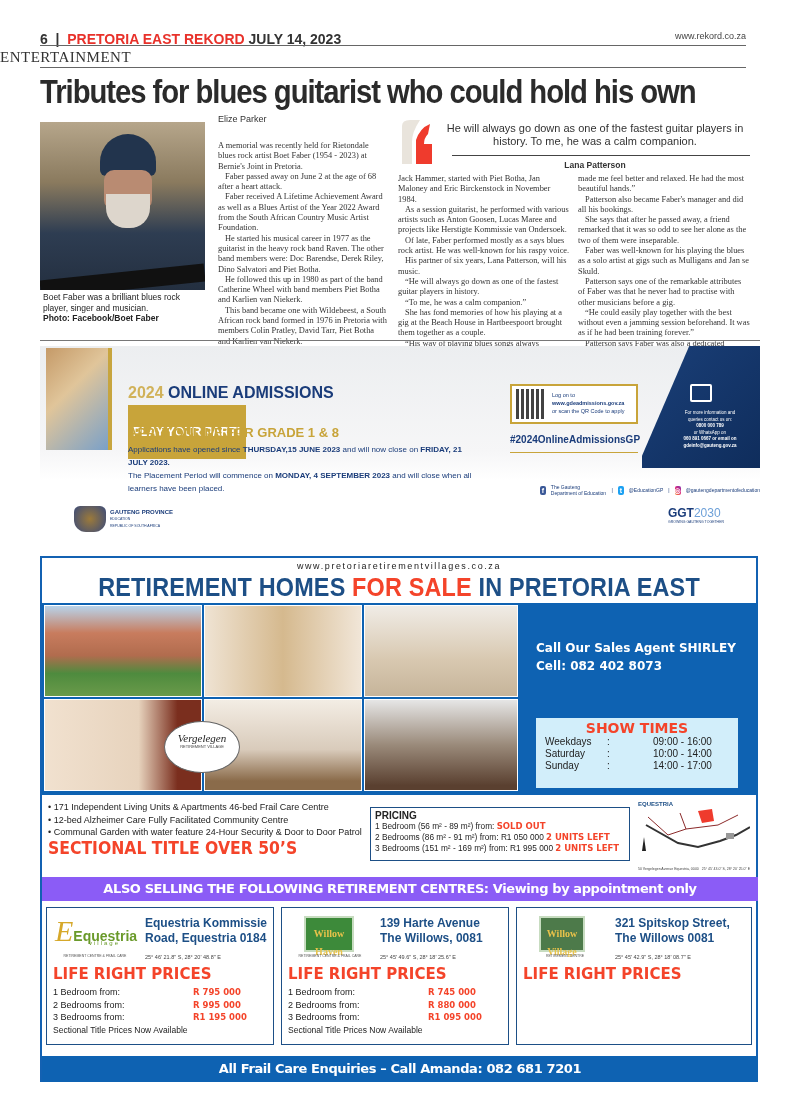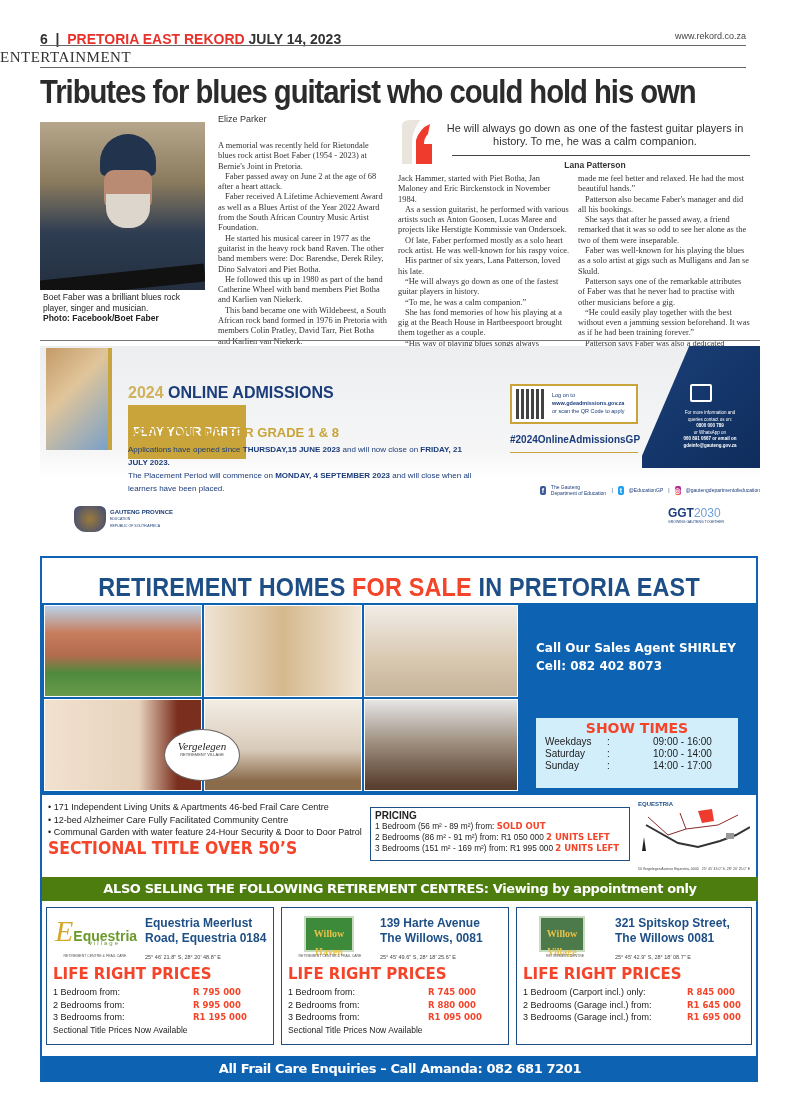--- a/index.html
+++ b/index.html
@@ -65,33 +65,33 @@
 .ret .title{position:absolute;left:0;right:0;top:14px;text-align:center;font-size:26px;font-weight:bold;color:#1d4f86;letter-spacing:.2px;transform:scaleX(.9)}
 .ret .title .red{color:#f4442a}
 .ret .blue{position:absolute;left:0;top:45px;width:716px;height:192px;background:#0e62b2}
 .ret .img{position:absolute;border:1px solid #fff}
 .ret .call{position:absolute;left:494px;top:81px;font-size:12px;line-height:18px;font-weight:bold;color:#fff;font-family:"DejaVu Sans",sans-serif}
 .ret .show{position:absolute;left:494px;top:160px;width:202px;height:70px;background:#d2eefa}
 .ret .show .h{text-align:center;font-size:14px;font-weight:bold;color:#f4442a;padding-top:2px;font-family:"DejaVu Sans",sans-serif}
 .ret .show table{margin-left:9px;font-size:10px;color:#222;border-collapse:collapse}
 .ret .show td{padding:0;line-height:12px}
 .ret .show td.c{width:46px;text-align:left}
-.ret .logo-oval{position:absolute;left:122px;top:126px;width:76px;height:52px;border-radius:50%;background:#fff;border:1px solid #666;text-align:center}
+.ret .logo-oval{position:absolute;left:122px;top:118px;width:76px;height:52px;border-radius:50%;background:#fff;border:1px solid #666;text-align:center}
 .ret .logo-oval .n{font-family:"Liberation Serif",serif;font-style:italic;font-size:11px;margin-top:10px;color:#222}
 .ret .logo-oval .s{font-size:4px;color:#444}
 .ret .feat{position:absolute;left:6px;top:243px;font-size:9px;line-height:12.5px;color:#222}
 .ret .sect{position:absolute;left:6px;top:280px;font-size:17px;font-weight:bold;color:#f4442a;font-family:"DejaVu Sans",sans-serif;transform:scaleX(.92);transform-origin:left}
 .ret .pricing{position:absolute;left:328px;top:249px;width:260px;height:54px;border:1px solid #1d4f86;padding:2px 4px}
 .ret .pricing .h{font-size:10px;font-weight:bold;color:#222}
 .ret .pricing .r{font-size:8.3px;line-height:11px;color:#222;white-space:nowrap}
 .ret .pricing .r b{color:#f4442a;font-family:"DejaVu Sans",sans-serif;font-size:8.5px}
 .ret .map{position:absolute;left:596px;top:243px;width:112px;height:64px}
 .ret .map .h{font-size:6px;font-weight:bold;color:#1d4f86}
 .ret .map .coords{position:absolute;bottom:-6px;left:0;right:0;font-size:3.5px;color:#444;display:flex;justify-content:space-between}
-.ret .also{position:absolute;left:0;top:319px;width:716px;height:24px;background:#4d7c0f;color:#fff;font-size:13px;font-weight:bold;text-align:center;line-height:24px;font-family:"DejaVu Sans",sans-serif;letter-spacing:-.4px}
+.ret .also{position:absolute;left:0;top:319px;width:716px;height:24px;background:#8b5cf6;color:#fff;font-size:13px;font-weight:bold;text-align:center;line-height:24px;font-family:"DejaVu Sans",sans-serif;letter-spacing:-.4px}
 .ret .card{position:absolute;top:349px;width:228px;height:138px;border:1px solid #1d4f86}
 .ret .card .logo{position:absolute;left:8px;top:8px;width:80px;height:36px}
 .ret .card .logosub{position:absolute;left:2px;top:46px;width:92px;text-align:center;font-size:3.5px;color:#555}
 .ret .card .addr{position:absolute;left:98px;top:8px;font-size:12px;line-height:15px;font-weight:bold;color:#1d4f86}
 .ret .card .gps{position:absolute;left:98px;top:46px;font-size:5.5px;color:#444}
 .ret .card .lrp{position:absolute;left:6px;top:57px;font-size:15px;font-weight:bold;color:#f4442a;font-family:"DejaVu Sans",sans-serif}
 .ret .card table{position:absolute;left:6px;top:78px;font-size:9px;color:#222;border-collapse:collapse}
 .ret .card td{padding:0;line-height:12.5px}
 .ret .card td.p{color:#f4442a;font-weight:bold;font-family:"DejaVu Sans",sans-serif;font-size:8.5px;padding-left:4px}
 .ret .card .note{position:absolute;left:6px;top:117px;font-size:8.5px;color:#222}
@@ -138,22 +138,22 @@
   <path d="M4 8 Q4 2 12 2 L22 2 Q14 14 14 24 L14 46 L4 46 Z" fill="#e9e4dc"></path>
   <path d="M18 22 Q22 10 32 6 L30 16 Q26 20 26 26 L34 26 L34 46 L18 46 Z" fill="#ef3b2d"></path>
 </svg>
 <div class="abs pull">He will always go down as one of the fastest guitar players in history. To me, he was a calm companion.</div>
 <div class="abs pull-rule"></div>
 <div class="abs pull-attr">Lana Patterson</div>
 
 <div class="abs col col2">
   <p class="first">Jack Hammer, started with Piet Botha, Jan Maloney and Eric Birckenstock in November 1984.</p>
   <p>As a session guitarist, he performed with various artists such as Anton Goosen, Lucas Maree and projects like Herstigte Kommissie van Ondersoek.</p>
-  <p>Of late, Faber performed mostly as a solo heart rock artist. He was well-known for his raspy voice.</p>
-  <p>His partner of six years, Lana Patterson, loved his late.</p>
+  <p>Of late, Faber performed mostly as a says blues rock artist. He was well-known for his raspy voice.</p>
+  <p>His partner of six years, Lana Patterson, will his music.</p>
   <p>“He will always go down as one of the fastest guitar players in history.</p>
   <p>“To me, he was a calm companion.”</p>
   <p>She has fond memories of how his playing at a gig at the Beach House in Hartbeespoort brought them together as a couple.</p>
   <p>“His way of playing blues songs always</p>
 </div>
 <div class="abs col col3">
   <p class="first">made me feel better and relaxed. He had the most beautiful hands.”</p>
   <p>Patterson also became Faber's manager and did all his bookings.</p>
   <p>She says that after he passed away, a friend remarked that it was so odd to see her alone as the two of them were inseparable.</p>
   <p>Faber was well-known for his playing the blues as a solo artist at gigs such as Mulligans and Jan se Skuld.</p>
@@ -213,20 +213,21 @@
       <div style="font-size:3.5px;font-weight:normal">REPUBLIC OF SOUTH AFRICA</div>
     </div>
   </div>
   <div class="ggt">
     <div class="g"><span style="color:#1a3c7a;font-weight:bold">GGT</span><span>2030</span></div>
     <div class="s">GROWING GAUTENG TOGETHER</div>
   </div>
 </div>
 
 <div class="abs ret">
+  <div class="site">www.pretoriaretirementvillages.co.za</div>
   <div class="title">
     <span>RETIREMENT HOMES </span><span class="red">FOR SALE</span><span> IN PRETORIA EAST</span>
   </div>
   <div class="blue">
     <div class="img" style="left:2px;top:2px;width:158px;height:92px;background:linear-gradient(180deg,#b8d3ea 0,#c87c5e 30%,#b16c4e 55%,#4e8b3e 75%,#6a9a4a 100%)"></div>
     <div class="img" style="left:162px;top:2px;width:158px;height:92px;background:linear-gradient(90deg,#efe3d3,#d5b98e 50%,#f1e6d8)"></div>
     <div class="img" style="left:322px;top:2px;width:154px;height:92px;background:linear-gradient(180deg,#f0ece6,#d8c8b0 60%,#c6b49a)"></div>
     <div class="img" style="left:2px;top:96px;width:158px;height:92px;background:linear-gradient(90deg,#f1e1cf,#e7d3bd 60%,#7a2e1e 85%)"></div>
     <div class="img" style="left:162px;top:96px;width:158px;height:92px;background:linear-gradient(180deg,#f3ede4,#d9cbbb 55%,#8a6b4a 90%)"></div>
     <div class="img" style="left:322px;top:96px;width:154px;height:92px;background:linear-gradient(180deg,#e6e6e6,#9a8a7a 50%,#5a4030 95%)"></div>
@@ -294,21 +295,21 @@
 
   <div class="also">ALSO SELLING THE FOLLOWING RETIREMENT CENTRES: Viewing by appointment only</div>
 
   <div class="card" style="left:4px">
     <div class="logo">
       <span style="font-family:'Liberation Serif',serif;font-style:italic;font-size:30px;color:#d6a82a;line-height:30px">E</span><span style="font-size:14px;font-weight:bold;color:#6a9a2a">Equestria</span>
       <div style="position:absolute;left:34px;top:24px;font-size:6px;color:#6a9a2a;letter-spacing:2px">village</div>
     </div>
     <div class="logosub">RETIREMENT CENTRE &amp; FRAIL CARE</div>
     <div class="addr">
-      <div>Equestria Meerlust</div>
+      <div>Equestria Kommissie</div>
       <div>Road, Equestria 0184</div>
     </div>
     <div class="gps">25° 46' 21.8" S, 28° 20' 48.8" E</div>
     <div class="lrp">LIFE RIGHT PRICES</div>
     <table>
       <tbody>
           <tr>
             <td style="width:136px">1 Bedroom from:</td>
             <td class="p">R   795 000</td>
           </tr>
@@ -359,32 +360,16 @@
     <div class="logo" style="left:22px;width:46px;background:#4d7a4a;border:2px solid #c7dcc0;text-align:center;padding-top:5px">
       <span style="font-family:'Liberation Serif',serif;font-weight:bold;font-size:10px;line-height:11px;color:#e9c24a">Willow Village</span>
     </div>
     <div class="logosub">RETIREMENT CENTRE</div>
     <div class="addr">
       <div>321 Spitskop Street,</div>
       <div>The Willows 0081</div>
     </div>
     <div class="gps">25° 45' 42.9" S, 28° 18' 08.7" E</div>
     <div class="lrp">LIFE RIGHT PRICES</div>
-    <table>
-      <tbody>
-          <tr>
-            <td style="width:160px">1 Bedroom (Carport incl.) only:</td>
-            <td class="p">R   845 000</td>
-          </tr>
-      <tr>
-            <td>2 Bedrooms (Garage incl.) from:</td>
-            <td class="p">R1 645 000</td>
-          </tr>
-      <tr>
-            <td>3 Bedrooms (Garage incl.) from:</td>
-            <td class="p">R1 695 000</td>
-          </tr>
-    </tbody>
-      </table>
   </div>
 
   <div class="foot">All Frail Care Enquiries – Call Amanda: 082 681 7201</div>
 </div>
 
 </body></html>

